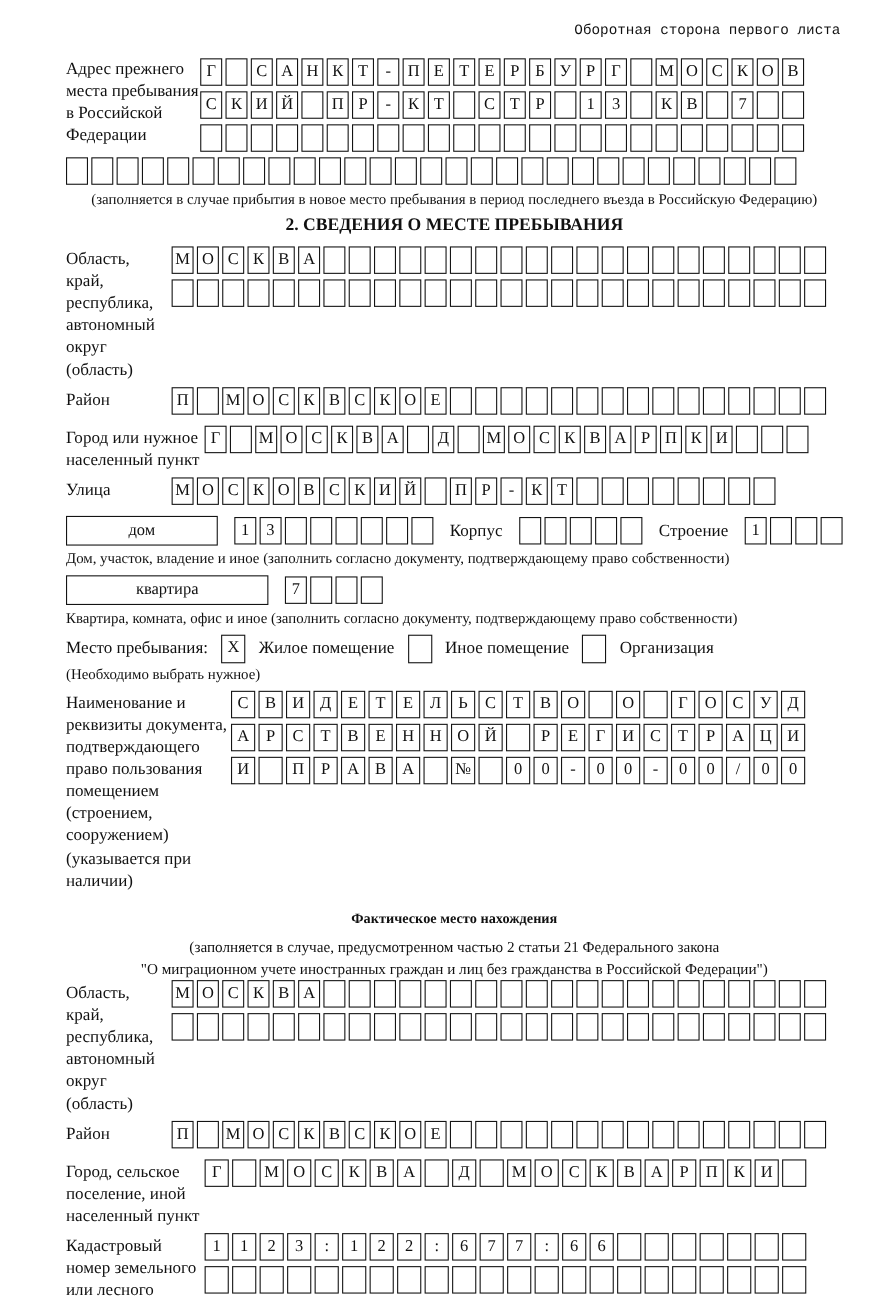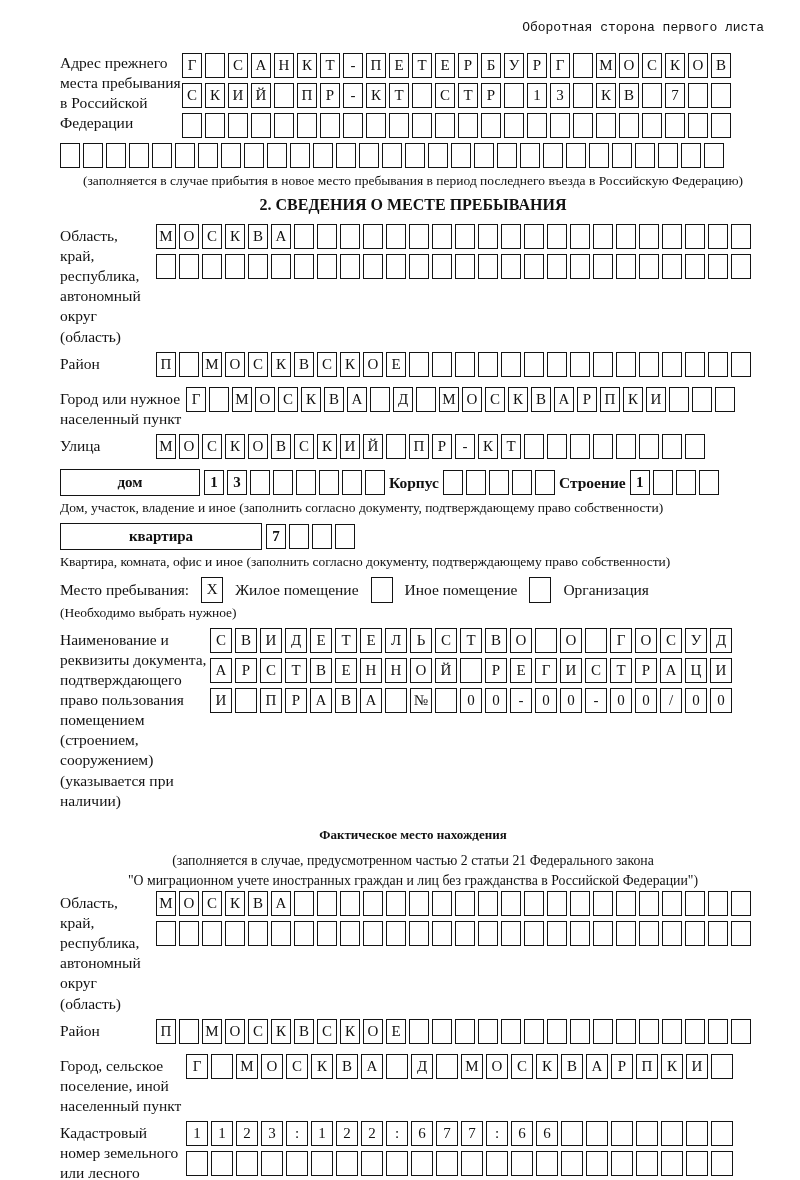--- a/index.html
+++ b/index.html
@@ -20,25 +20,25 @@
   .center{text-align:center;}
 
   .section-title{text-align:center;font-weight:bold;font-size:16px;margin:6px 0 10px 0;}
 
   .frow{display:flex;align-items:flex-start;margin-bottom:5px;}
   .flabel{flex:0 0 auto;font-size:15.5px;line-height:1.3;padding-top:2px;}
   .w96{width:96px;}
   .w126{width:126px;}
   .w150{width:150px;}
 
-  .house-row{display:flex;align-items:center;gap:4px;margin:3px 0 4px 0;font-weight:bold;}
+  .house-row{display:flex;align-items:center;gap:15px;margin:3px 0 4px 0;}
   .label-box{border:1.8px solid #141414;height:27px;box-sizing:border-box;display:flex;
              align-items:center;justify-content:center;font-size:15px;}
   .box-dom{width:140px;}
-  .box-kv{width:202px;}
+  .box-kv{width:184px;}
   .inline-label{font-size:15.5px;}
 
   .stay-row{display:flex;align-items:center;gap:12px;font-size:15.5px;margin:6px 0 2px 0;}
   .checkbox{width:22px;height:26px;border:1.8px solid #141414;box-sizing:border-box;display:flex;
             align-items:center;justify-content:center;font-size:15px;flex:0 0 auto;}
   .stay-note{width:420px;text-align:left;}
 
   .sub-title{text-align:center;font-weight:bold;font-size:13px;margin:16px 0 8px 0;}
   .sub-note{text-align:center;font-size:13.8px;line-height:1.45;margin-bottom:0;}
 </style>

